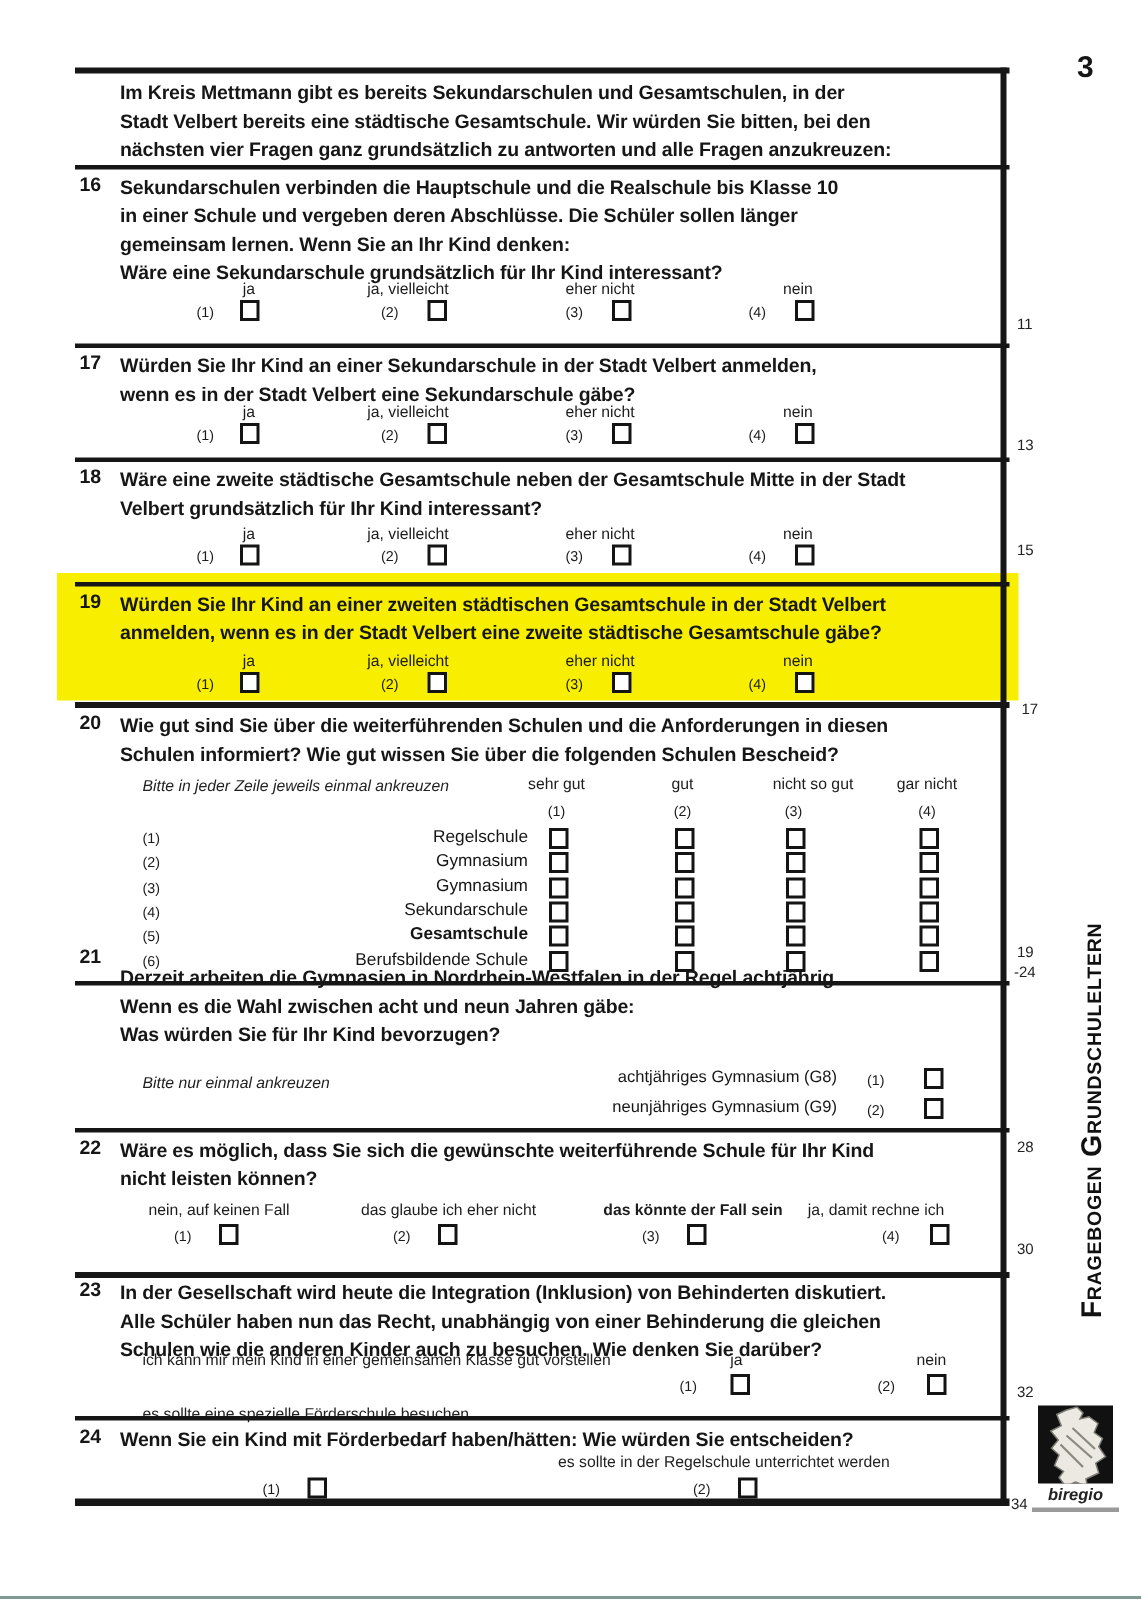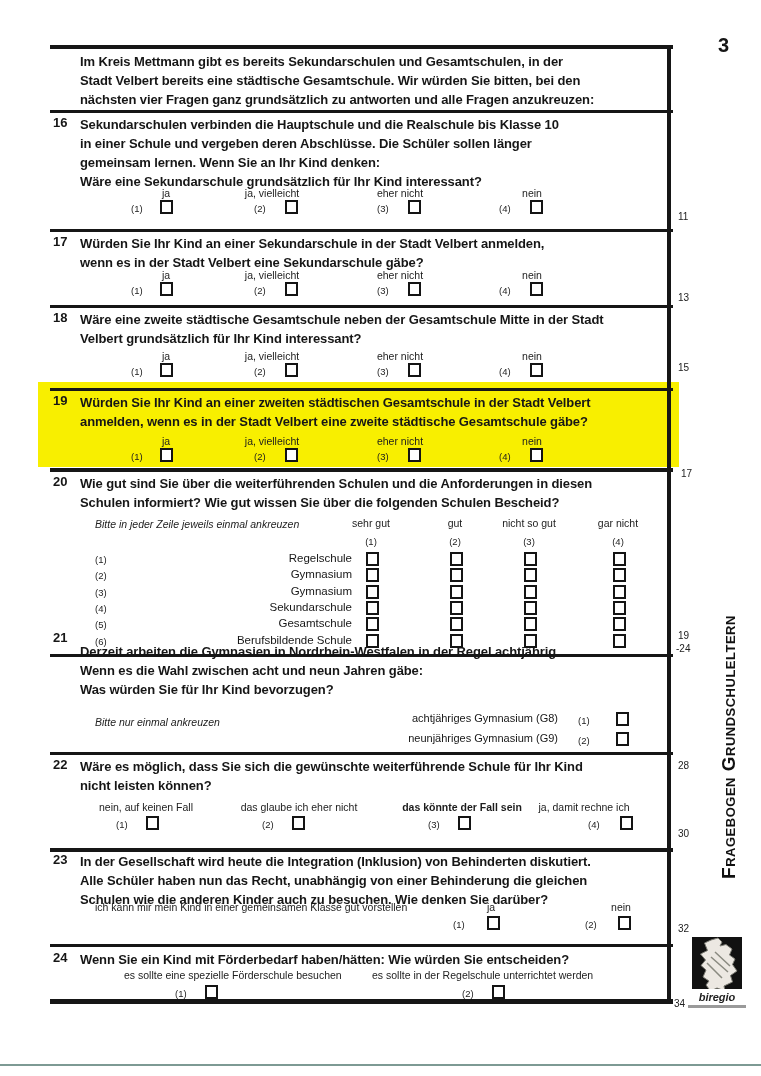--- a/index.html
+++ b/index.html
@@ -131,21 +131,21 @@
   <div class="cbox z2" style="left:530px;top:448px;"></div>
 
   <div class="qn" style="top:474px;">20</div>
   <div class="qtext" style="top:474px;">
     <div class="ql">Wie gut sind Sie über die weiterführenden Schulen und die Anforderungen in diesen</div>
     <div class="ql">Schulen informiert? Wie gut wissen Sie über die folgenden Schulen Bescheid?</div>
   </div>
   <div class="note" style="left:95px;top:518px;">Bitte in jeder Zeile jeweils einmal ankreuzen</div>
   <div class="al" style="left:323px;top:517px;">sehr gut</div>
   <div class="al" style="left:407px;top:517px;">gut</div>
-  <div class="al" style="left:481px;top:517px;">nicht so gut</div>
+  <div class="al" style="left:494px;top:517px;">nicht so gut</div>
   <div class="al" style="left:570px;top:517px;">gar nicht</div>
   <div class="al" style="left:323px;top:536px;font-size:9.5px;">(1)</div>
   <div class="al" style="left:407px;top:536px;font-size:9.5px;">(2)</div>
   <div class="al" style="left:481px;top:536px;font-size:9.5px;">(3)</div>
   <div class="al" style="left:570px;top:536px;font-size:9.5px;">(4)</div>
 
   <span class="an" style="left:95px;top:554px;">(1)</span>
   <div class="rlabel" style="left:130px;top:552px;width:222px;">Regelschule</div>
   <div class="cbox" style="left:366px;top:552px;"></div>
   <div class="cbox" style="left:450px;top:552px;"></div>
@@ -167,21 +167,21 @@
   <div class="cbox" style="left:613px;top:585px;"></div>
 
   <span class="an" style="left:95px;top:603px;">(4)</span>
   <div class="rlabel" style="left:130px;top:601px;width:222px;">Sekundarschule</div>
   <div class="cbox" style="left:366px;top:601px;"></div>
   <div class="cbox" style="left:450px;top:601px;"></div>
   <div class="cbox" style="left:524px;top:601px;"></div>
   <div class="cbox" style="left:613px;top:601px;"></div>
 
   <span class="an" style="left:95px;top:619px;">(5)</span>
-  <div class="rlabel" style="left:130px;top:617px;width:222px;">Gesamtschule</div>
+  <div class="rlabel" style="left:130px;top:617px;width:222px;font-weight:bold;">Gesamtschule</div>
   <div class="cbox" style="left:366px;top:617px;"></div>
   <div class="cbox" style="left:450px;top:617px;"></div>
   <div class="cbox" style="left:524px;top:617px;"></div>
   <div class="cbox" style="left:613px;top:617px;"></div>
 
   <span class="an" style="left:95px;top:636px;">(6)</span>
   <div class="rlabel" style="left:130px;top:634px;width:222px;">Berufsbildende Schule</div>
   <div class="cbox" style="left:366px;top:634px;"></div>
   <div class="cbox" style="left:450px;top:634px;"></div>
   <div class="cbox" style="left:524px;top:634px;"></div>
@@ -230,21 +230,21 @@
   <div class="al" style="left:573px;top:901px;">nein</div>
   <span class="an" style="left:453px;top:919px;">(1)</span>
   <span class="an" style="left:585px;top:919px;">(2)</span>
   <div class="cbox" style="left:487px;top:916px;"></div>
   <div class="cbox" style="left:618px;top:916px;"></div>
 
   <div class="qn" style="top:950px;">24</div>
   <div class="qtext" style="top:950px;">
     <div class="ql">Wenn Sie ein Kind mit Förderbedarf haben/hätten: Wie würden Sie entscheiden?</div>
   </div>
-  <div class="note" style="left:95px;top:969px;font-style:normal;margin-left:29px;">es sollte eine spezielle Förderschule besuchen</div>
+  <div class="note" style="left:95px;top:937px;font-style:normal;">es sollte eine spezielle Förderschule besuchen</div>
   <div class="note" style="left:372px;top:969px;font-style:normal;">es sollte in der Regelschule unterrichtet werden</div>
   <span class="an" style="left:175px;top:988px;">(1)</span>
   <span class="an" style="left:462px;top:988px;">(2)</span>
   <div class="cbox" style="left:205px;top:985px;"></div>
   <div class="cbox" style="left:492px;top:985px;"></div>
 
   <div class="mnum" style="left:678px;top:193px;">11</div>
   <div class="mnum" style="left:678px;top:274px;">13</div>
   <div class="mnum" style="left:678px;top:344px;">15</div>
   <div class="mnum z2" style="left:681px;top:450px;">17</div>

